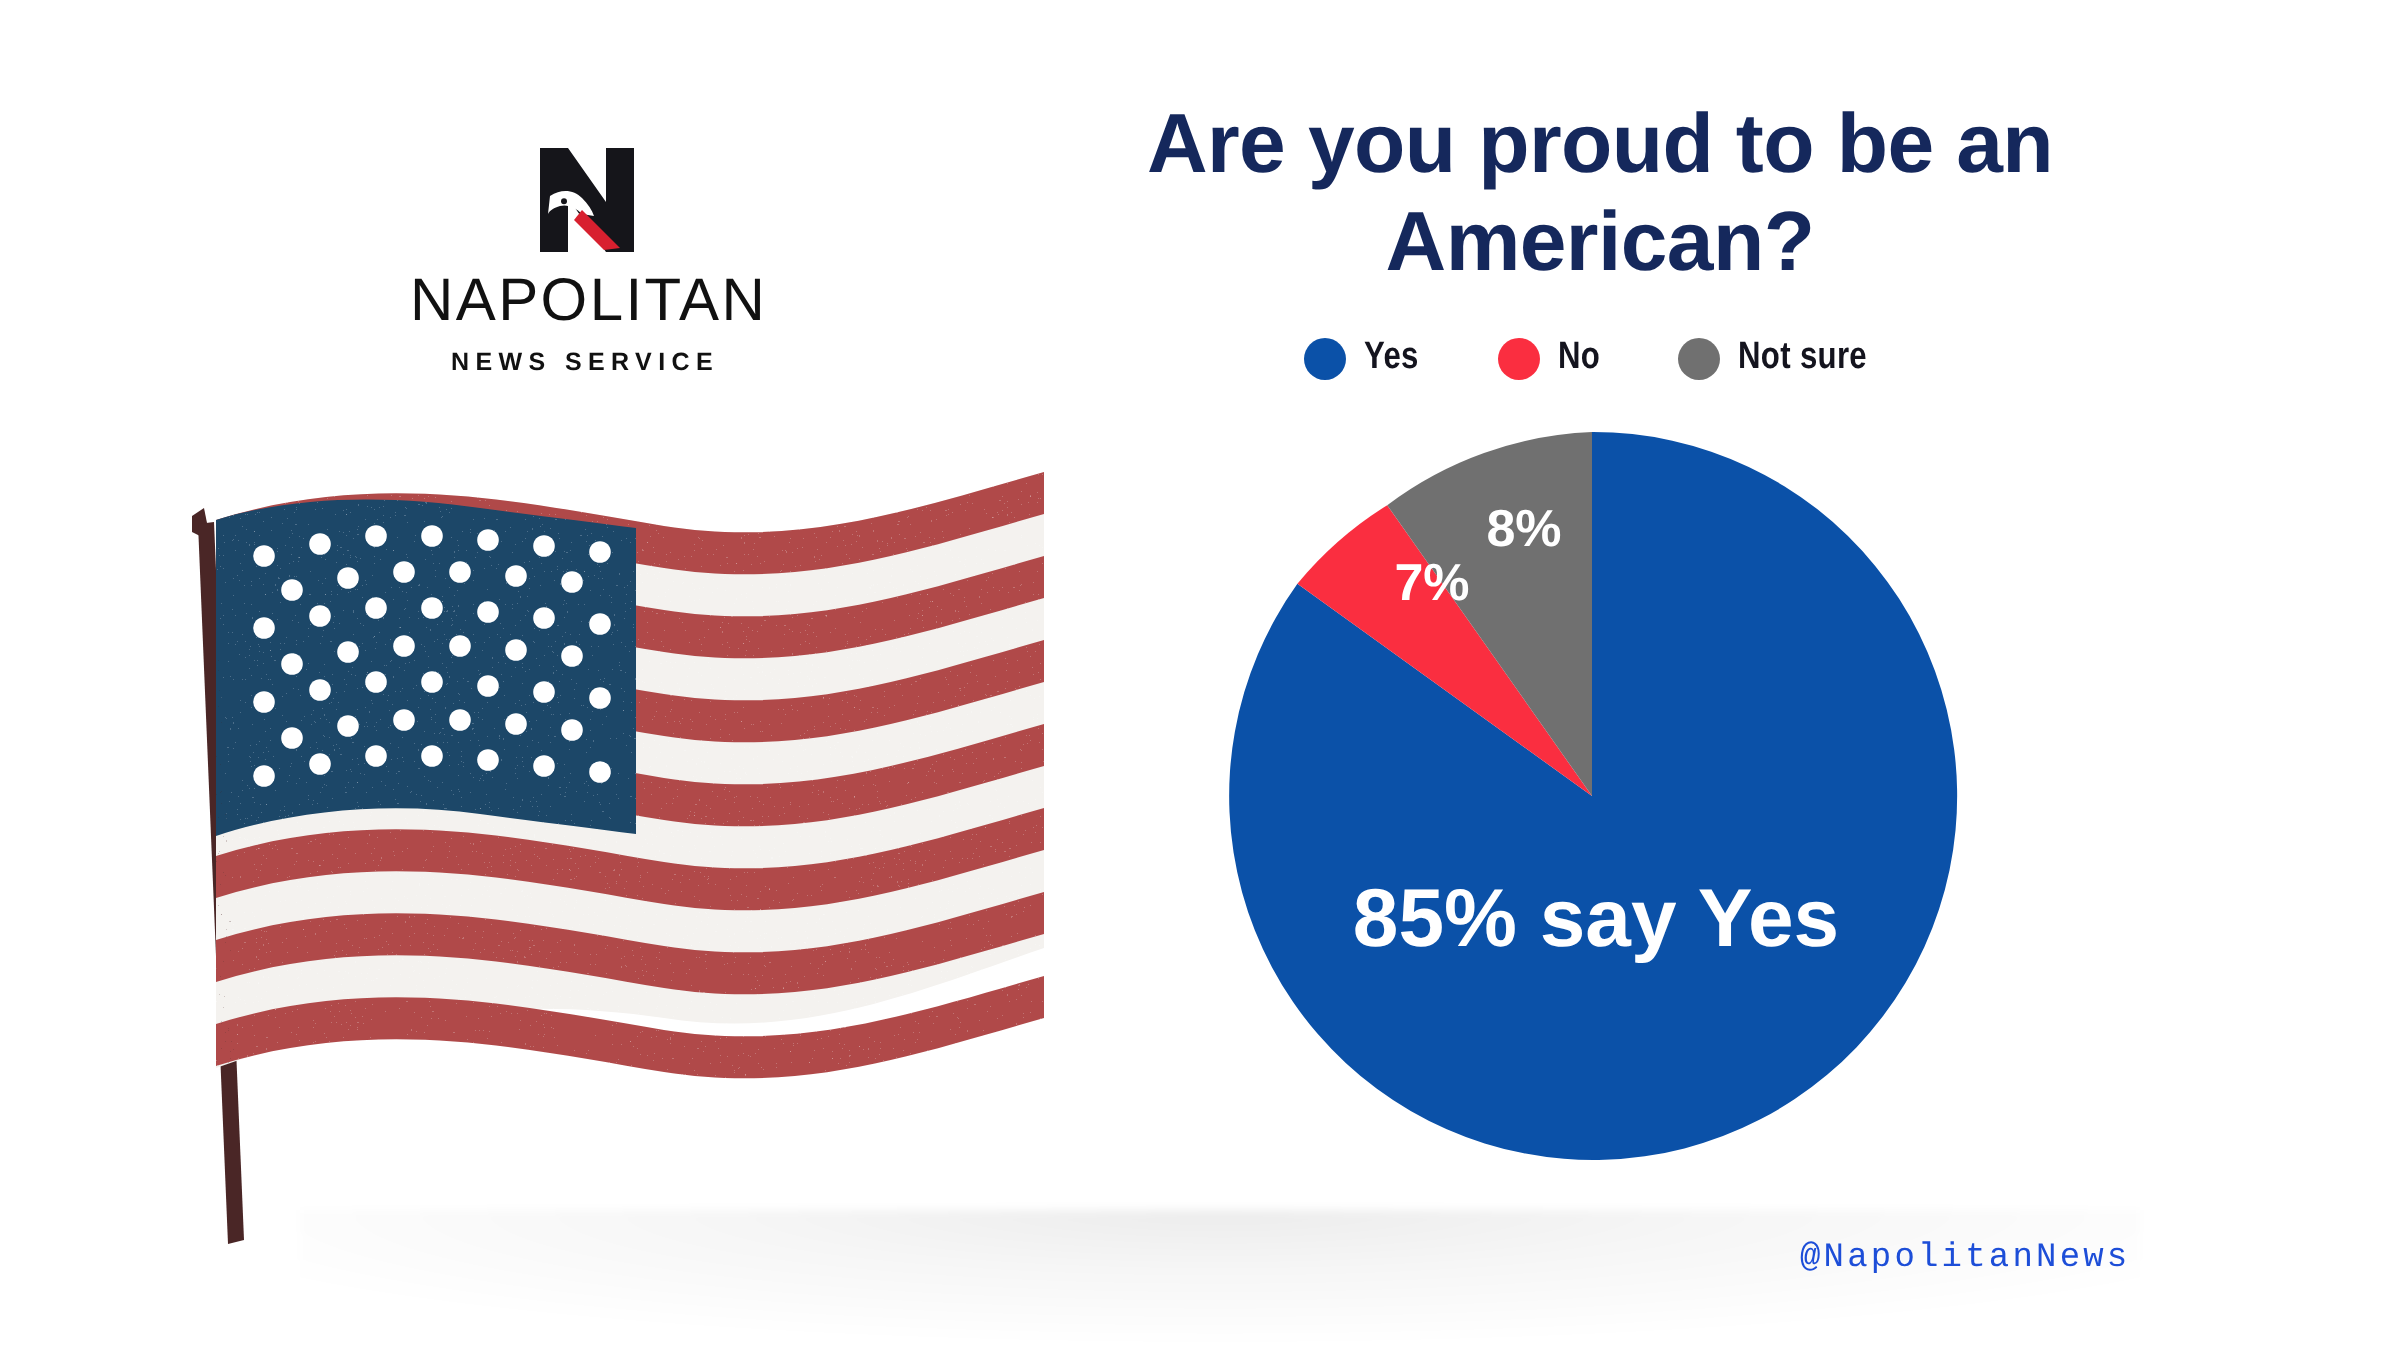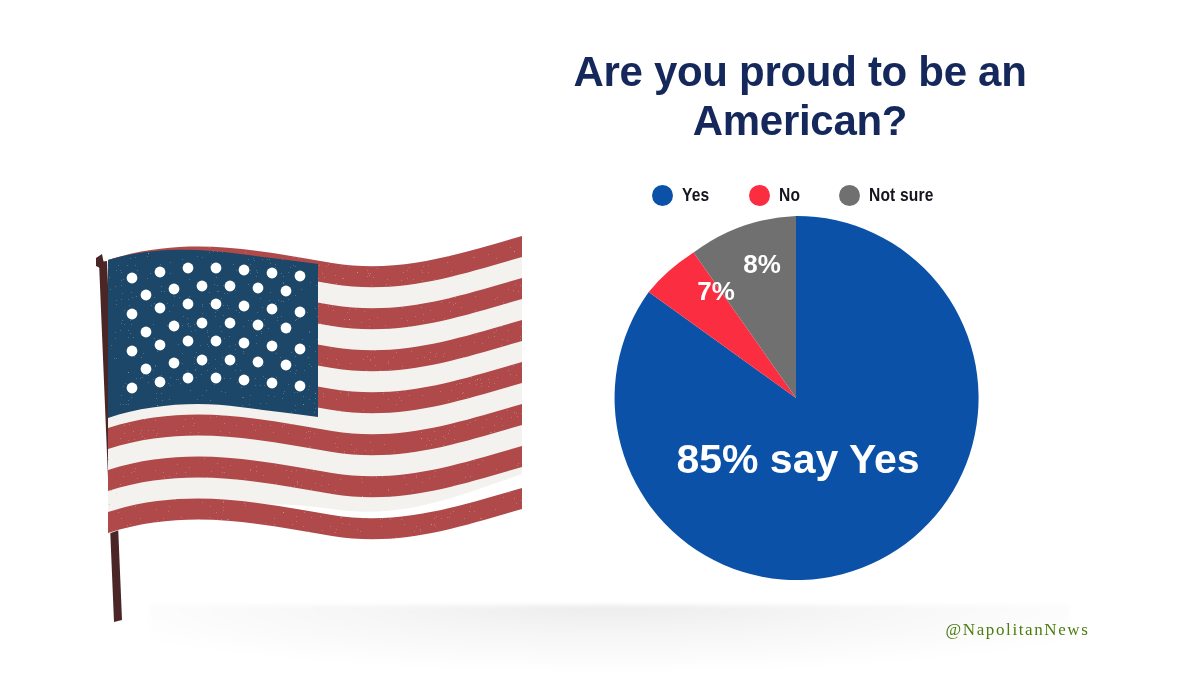--- a/index.html
+++ b/index.html
@@ -97,21 +97,20 @@
     width: 470px;
     display: flex;
     justify-content: center;
     align-items: center;
     gap: 34px;
   }
   .legend-item {
     display: flex;
     align-items: center;
     gap: 9px;
-    margin-top: 16px;
   }
   .legend-dot {
     width: 21px;
     height: 21px;
     border-radius: 50%;
     display: block;
     flex: none;
   }
   .legend-label {
     font-family: "Liberation Sans", sans-serif;
@@ -139,34 +138,48 @@
     fill: #ffffff;
   }
   .pie-label-small { font-size: 26px; }
   .pie-label-big { font-size: 41px; }
 
   .handle {
     position: absolute;
     left: 900px;
     top: 620px;
     width: 235px;
-    text-align: center;
-    font-family: Liberation Serif, serif;
+    text-align: left;
+    font-family: Liberation Mono, monospace;
     font-size: 17px;
     letter-spacing: 1.6px;
-    color: #4d7c0f;
+    color: #1d4ed8;
   }
 </style>
 </head>
 <body>
 
 <div class="stage">
 
   <div class="bottom-band"></div>
 
+  <div class="logo">
+    <svg class="logo-mark" viewBox="0 0 62 56">
+
+      <path d="M8 2 H22 L41 29 V2 H55 V54 H41 L22 27 V54 H8 Z" fill="#15151a"></path>
+
+      <path d="M13 26 C19 22 25 23 29 27 C32 30 34 33 35 36 L29 35 C26 32 22 30 18 31 C15 32 13 33 12 35 Z" fill="#ffffff"></path>
+
+      <circle cx="20" cy="28.6" r="1.5" fill="#15151a"></circle>
+
+      <path d="M29 33 L48 52 L40 53 L25 38 Z" fill="#d8202f"></path>
+    </svg>
+    <div class="logo-word">NAPOLITAN</div>
+    <div class="logo-sub">NEWS SERVICE</div>
+  </div>
 
   <div class="flag-wrap">
     <svg class="flag-svg" viewBox="0 0 450 420">
       <defs>
         <clipPath id="flagClip">
           <path d="M40 35
                    C120 10, 190 28, 255 38
                    C325 49, 380 30, 440 12
                    L440 150
                    C380 172, 325 192, 255 181

